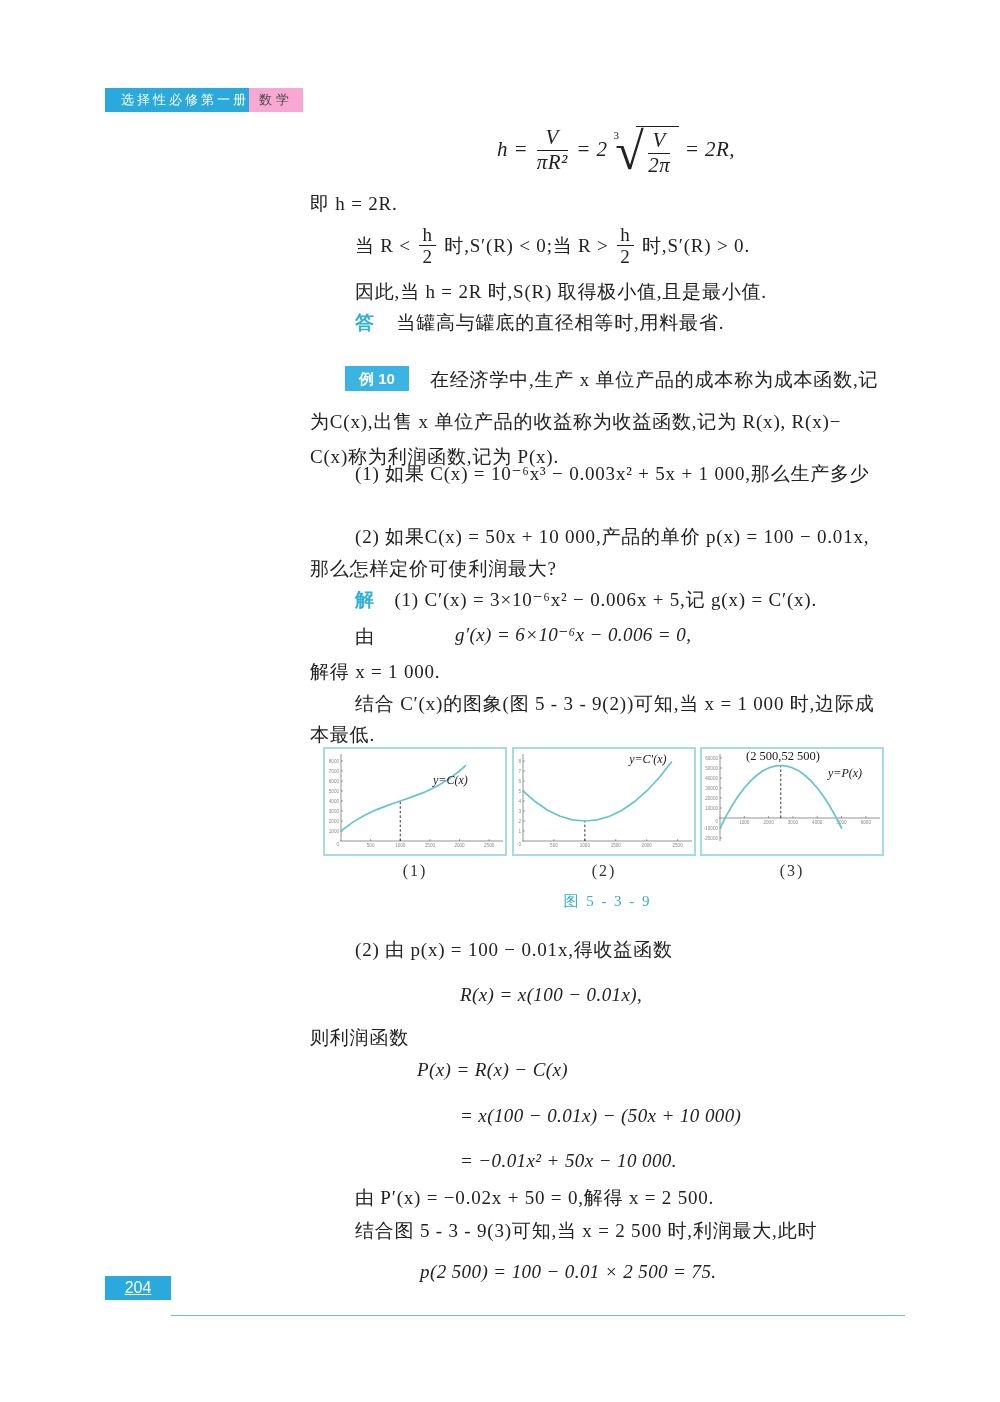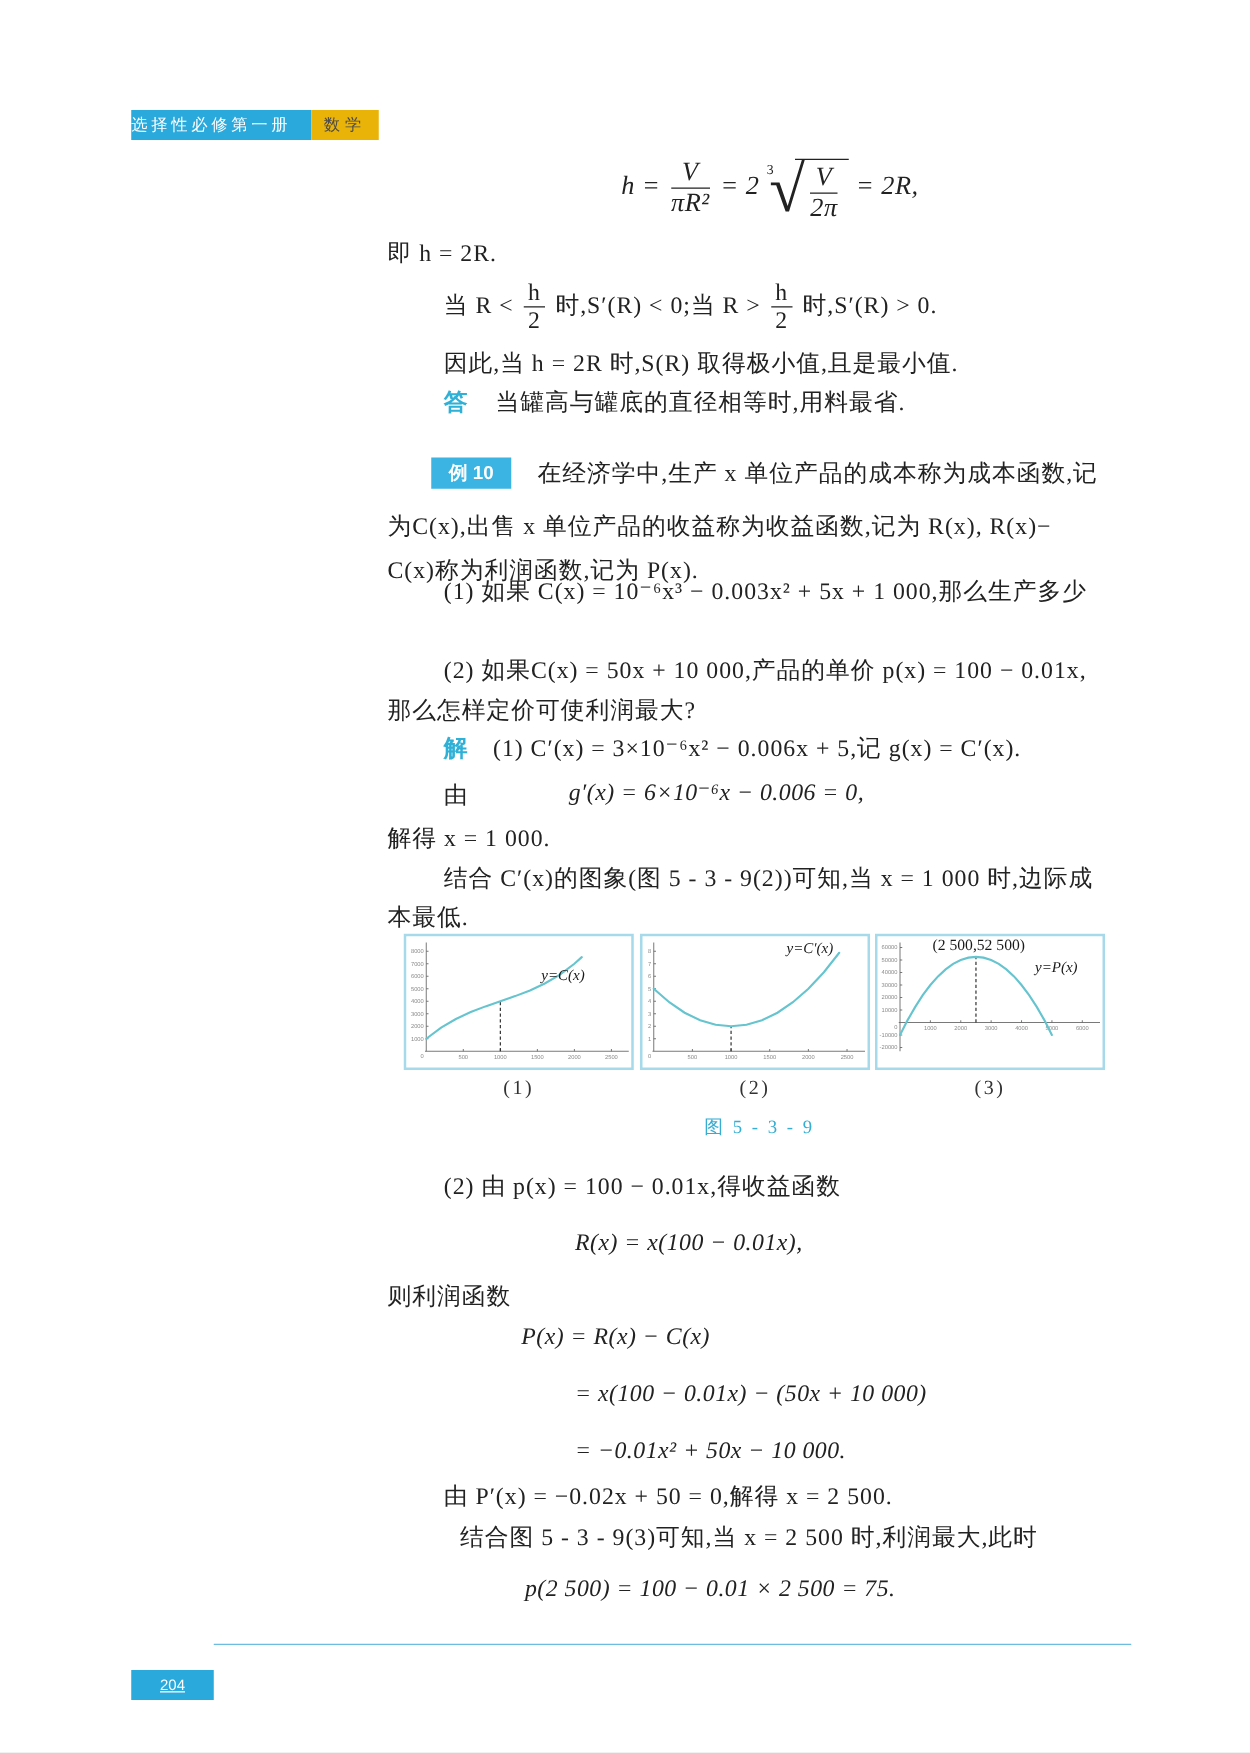--- a/index.html
+++ b/index.html
@@ -4,29 +4,29 @@
 <style>
   html,body{margin:0;padding:0;background:#e8e8e8;}
   .page{position:relative;width:1000px;height:1402px;margin:0 auto;background:#ffffff;
         font-family:"Liberation Serif","DejaVu Serif",serif;color:#222;overflow:hidden;}
   .abs{position:absolute;white-space:nowrap;}
   .t{font-size:19px;letter-spacing:0.8px;line-height:1.25;}
   .eq{font-style:italic;letter-spacing:0.4px;}
   .accent{color:#2fb0d6;font-weight:bold;}
   .hbadge1{left:105px;top:88px;width:144px;height:24px;background:#29a9dc;color:#fff;
            font-family:"Liberation Sans","DejaVu Sans",sans-serif;font-size:13px;letter-spacing:3px;
-           text-align:left;line-height:24px;}
-  .hbadge2{left:249px;top:88px;width:54px;height:24px;background:#eab308;color:#4a4a4a;
+           text-align:right;line-height:24px;}
+  .hbadge2{left:249px;top:88px;width:54px;height:24px;background:#f9a8d4;color:#4a4a4a;
            font-family:"Liberation Sans","DejaVu Sans",sans-serif;font-size:13px;letter-spacing:4px;
            text-align:center;line-height:24px;}
   .exbadge{left:345px;top:366px;width:64px;height:25px;background:#3bb4e3;color:#fff;
            font-family:"Liberation Sans","DejaVu Sans",sans-serif;font-size:15px;font-weight:bold;
            text-align:center;line-height:25px;}
-  .fbadge{left:105px;top:1336px;width:66px;height:24px;background:#29a9dc;color:#fff;
-          font-family:"Liberation Sans","DejaVu Sans",sans-serif;font-size:12px;
+  .fbadge{left:105px;top:1276px;width:66px;height:24px;background:#29a9dc;color:#fff;
+          font-family:"Liberation Sans","DejaVu Sans",sans-serif;font-size:16px;
           text-align:center;line-height:24px;text-decoration:underline;}
   .fline{left:171px;top:1315px;width:734px;height:1px;background:#6cbce2;}
   .frac{display:inline-block;vertical-align:-0.62em;text-align:center;line-height:1.12;margin:0 3px;}
   .frac .n{display:block;border-bottom:1.4px solid #222;padding:0 3px;}
   .frac .d{display:block;}
   .ftop{font-size:21px;font-style:italic;letter-spacing:0.4px;}
   .cbrt{display:inline-flex;align-items:center;margin-left:2px;}
   .ridx{font-size:11px;font-style:normal;transform:translate(4px,-17px);}
   .rsign{font-size:52px;font-weight:300;line-height:0.85;margin-right:-8px;transform:translateY(1px);}
   .rbody{display:inline-block;border-top:1.6px solid #222;padding:2px 6px 0 9px;}
@@ -222,19 +222,19 @@
 
   <div class="abs t" style="left:355px;top:938px;">(2) 由 p(x) = 100 − 0.01x,得收益函数</div>
   <div class="abs t eq" style="left:460px;top:983px;">R(x) = x(100 − 0.01x),</div>
   <div class="abs t" style="left:310px;top:1026px;">则利润函数</div>
 
   <div class="abs t eq" style="left:417px;top:1058px;">P(x) = R(x) − C(x)</div>
   <div class="abs t eq" style="left:460px;top:1104px;">= x(100 − 0.01x) − (50x + 10 000)</div>
   <div class="abs t eq" style="left:460px;top:1149px;">= −0.01x² + 50x − 10 000.</div>
 
   <div class="abs t" style="left:355px;top:1186px;">由 P′(x) = −0.02x + 50 = 0,解得 x = 2 500.</div>
-  <div class="abs t" style="left:368px;top:1219px;">结合图 5 - 3 - 9(3)可知,当 x = 2 500 时,利润最大,此时</div>
+  <div class="abs t" style="left:355px;top:1219px;">结合图 5 - 3 - 9(3)可知,当 x = 2 500 时,利润最大,此时</div>
   <div class="abs t eq" style="left:420px;top:1260px;">p(2 500) = 100 − 0.01 × 2 500 = 75.</div>
 
   <div class="abs fbadge">204</div>
   <div class="abs fline"></div>
 
 </div>
 
 </body></html>

